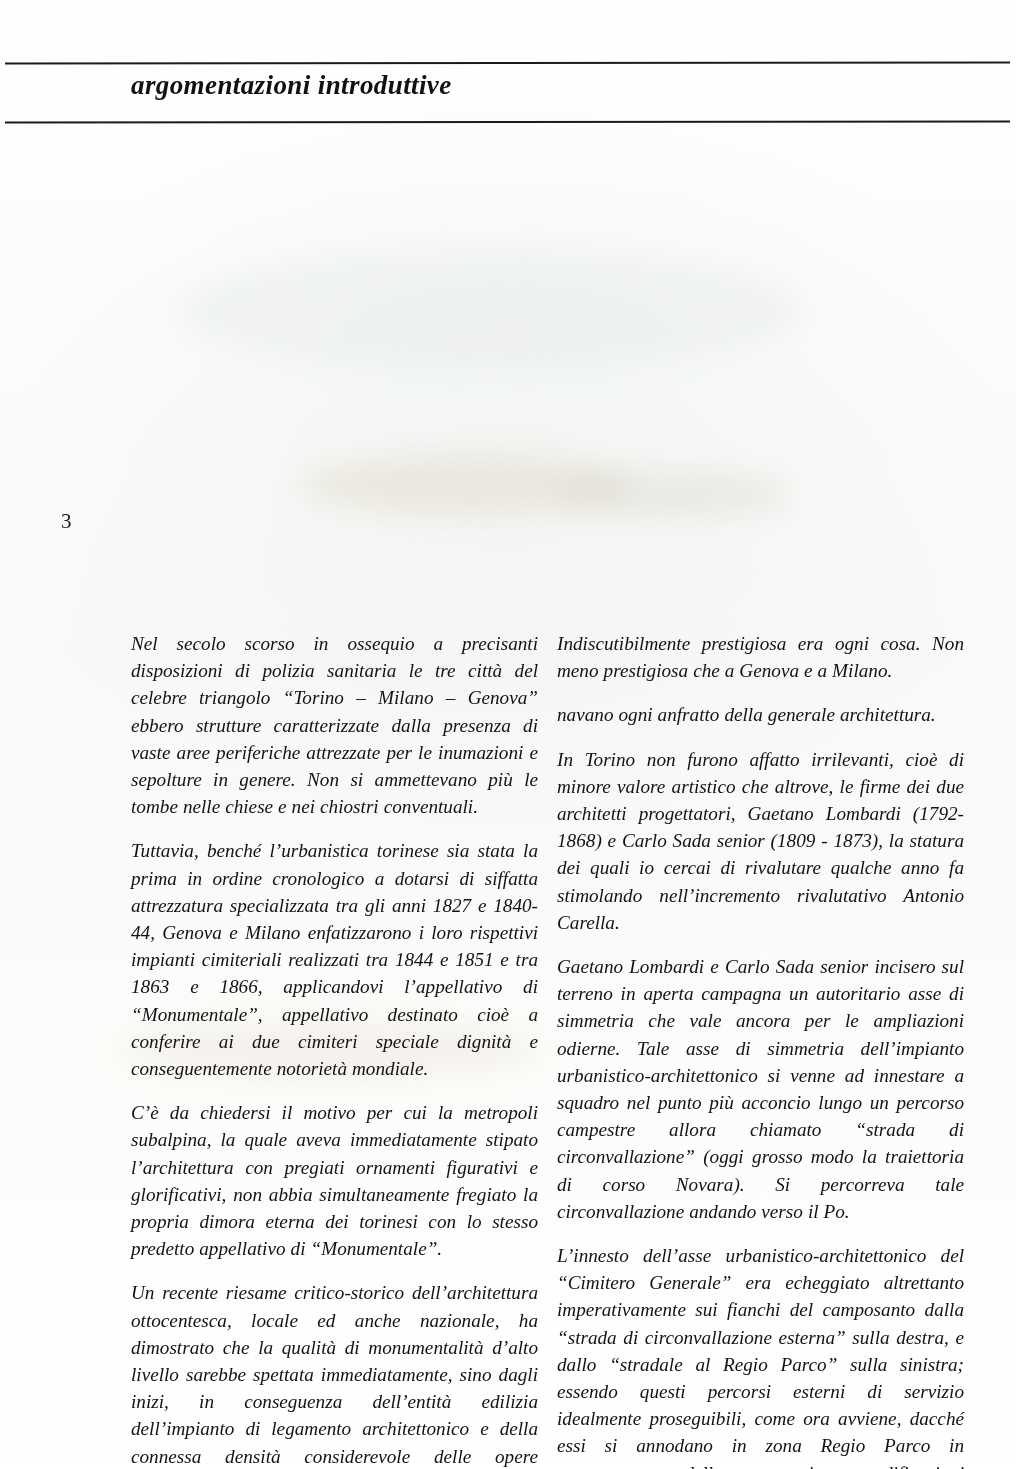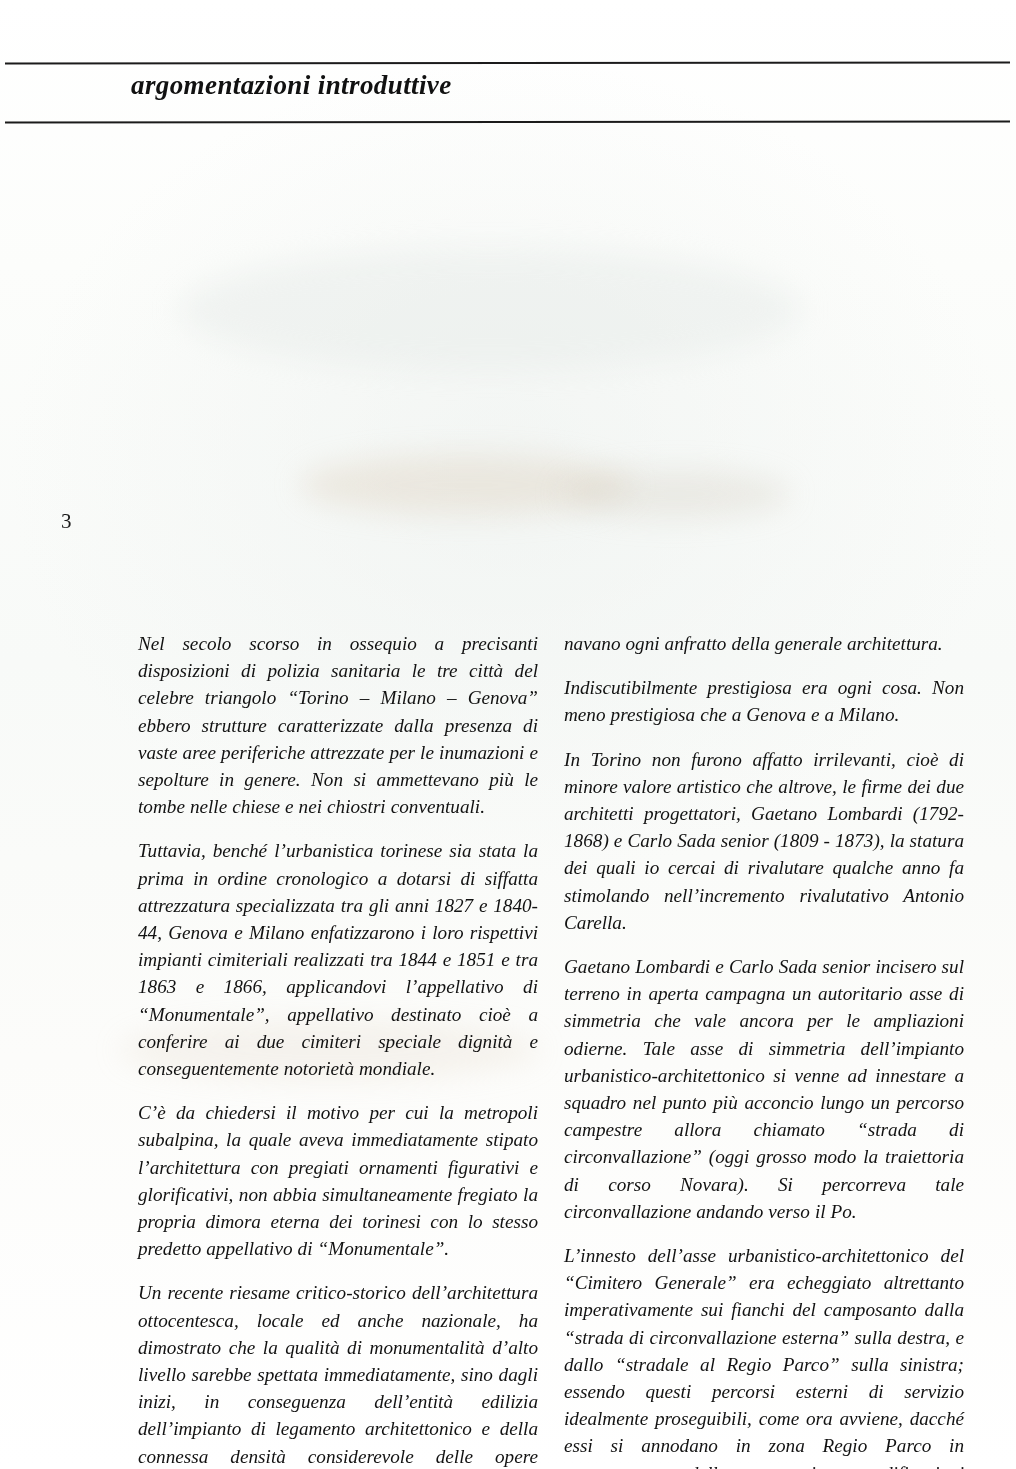--- a/index.html
+++ b/index.html
@@ -91,21 +91,21 @@
     top: 630px;
     width: 834px;
     display: flex;
     gap: 18px;
   }
   .col {
     width: 408px;
   }
 
   .col p {
-    margin: 0 0 17px 8px;
+    margin: 0 0 17px 1px;
     font-size: 19.2px;
     line-height: 27.2px;
     font-style: italic;
     text-align: justify;
     text-justify: inter-word;
     color: #121212;
     hyphens: manual;
     word-spacing: 0.2px;
   }
   .col p:last-child {
@@ -137,21 +137,21 @@
   <div class="columns">
 
     <div class="col">
       <p>Nel secolo scorso in ossequio a precisanti disposizioni di polizia sanitaria le tre città del celebre triangolo “Torino – Milano – Genova” ebbero strutture caratterizzate dalla presenza di vaste aree periferiche attrezzate per le inumazioni e sepolture in genere. Non si ammettevano più le tombe nelle chiese e nei chiostri conventuali.</p>
       <p>Tuttavia, benché l’urbanistica torinese sia stata la prima in ordine cronologico a dotarsi di siffatta attrezzatura specializzata tra gli anni 1827 e 1840-44, Genova e Milano enfatizzarono i loro rispettivi impianti cimiteriali realizzati tra 1844 e 1851 e tra 1863 e 1866, applicandovi l’appellativo di “Monumentale”, appellativo destinato cioè a conferire ai due cimiteri speciale dignità e conseguentemente notorietà mondiale.</p>
       <p>C’è da chiedersi il motivo per cui la metropoli subalpina, la quale aveva immediatamente stipato l’architettura con pregiati ornamenti figurativi e glorificativi, non abbia simultaneamente fregiato la propria dimora eterna dei torinesi con lo stesso predetto appellativo di “Monumentale”.</p>
       <p>Un recente riesame critico-storico dell’architettura ottocentesca, locale ed anche nazionale, ha dimostrato che la qualità di monumentalità d’alto livello sarebbe spettata immediatamente, sino dagli inizi, in conseguenza dell’entità edilizia dell’impianto di legamento architettonico e della connessa densità considerevole delle opere commemorative, scultoree, pittoriche, musive, che or-</p>
     </div>
 
     <div class="col">
+      <p>Indiscutibilmente prestigiosa era ogni cosa. Non meno prestigiosa che a Genova e a Milano.</p>
       <p>navano ogni anfratto della generale architettura.</p>
-      <p>Indiscutibilmente prestigiosa era ogni cosa. Non meno prestigiosa che a Genova e a Milano.</p>
       <p>In Torino non furono affatto irrilevanti, cioè di minore valore artistico che altrove, le firme dei due architetti progettatori, Gaetano Lombardi (1792-1868) e Carlo Sada senior (1809 - 1873), la statura dei quali io cercai di rivalutare qualche anno fa stimolando nell’incremento rivalutativo Antonio Carella.</p>
       <p>Gaetano Lombardi e Carlo Sada senior incisero sul terreno in aperta campagna un autoritario asse di simmetria che vale ancora per le ampliazioni odierne. Tale asse di simmetria dell’impianto urbanistico-architettonico si venne ad innestare a squadro nel punto più acconcio lungo un percorso campestre allora chiamato “strada di circonvallazione” (oggi grosso modo la traiettoria di corso Novara). Si percorreva tale circonvallazione andando verso il Po.</p>
       <p>L’innesto dell’asse urbanistico-architettonico del “Cimitero Generale” era echeggiato altrettanto imperativamente sui fianchi del camposanto dalla “strada di circonvallazione esterna” sulla destra, e dallo “stradale al Regio Parco” sulla sinistra; essendo questi percorsi esterni di servizio idealmente proseguibili, come ora avviene, dacché essi si annodano in zona Regio Parco in conseguenza delle successive modificazioni bonificative del tortuoso letto della Dora Riparia, quell’af-</p>
     </div>
 
   </div>
 </div>
 
 </body></html>

